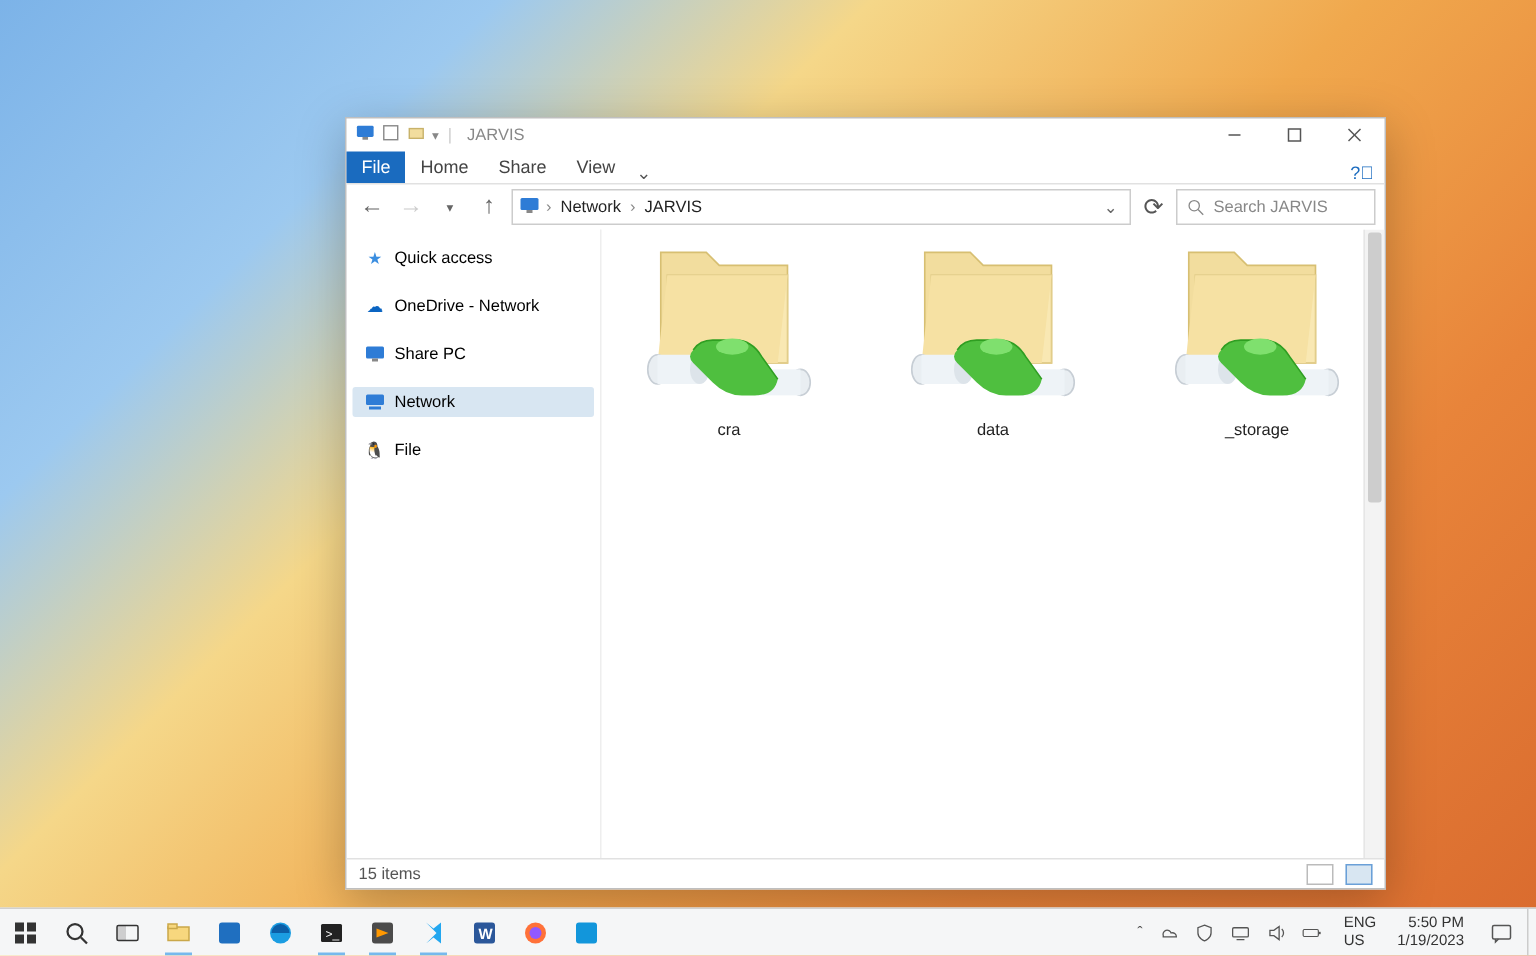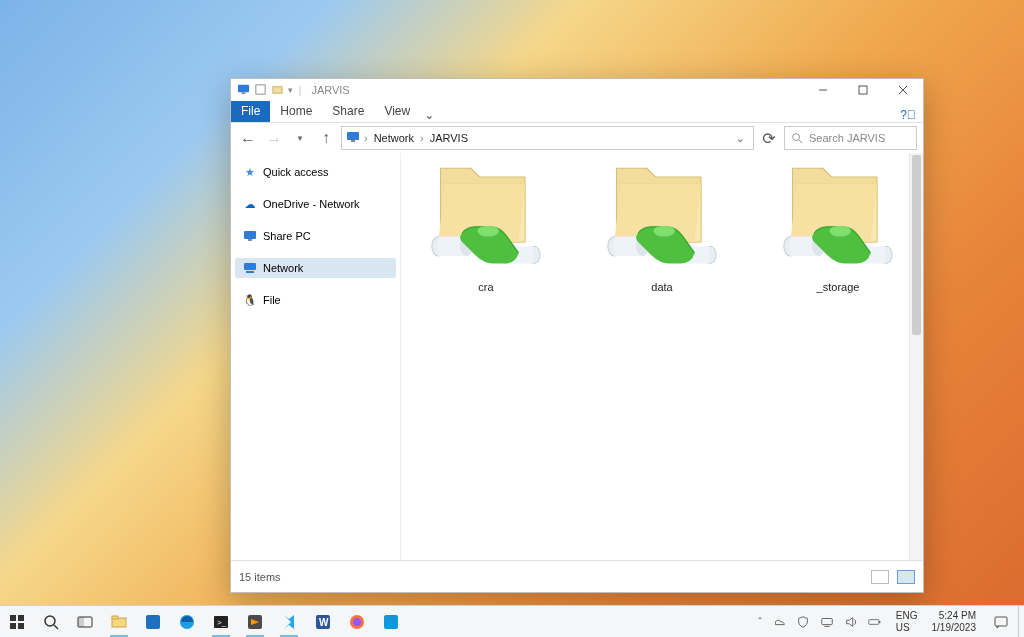--- a/index.html
+++ b/index.html
@@ -49,21 +49,21 @@
   .navitem .ico { width:14px; height:14px; display:flex; align-items:center; justify-content:center; }
   .navgap { height:10px; }
 
   .main { flex:1; position:relative; overflow:hidden; }
   .grid { position:absolute; inset:4px 14px 0 14px; display:grid; grid-template-columns:repeat(3,1fr); column-gap:34px; row-gap:10px; align-content:start; }
   .item { display:flex; flex-direction:column; align-items:center; font-size:11px; color:#222; }
   .item .label { margin-top:4px; }
   .scrollbar { position:absolute; right:0; top:0; bottom:0; width:14px; background:#f3f3f3; border-left:1px solid #e6e6e6; }
   .scrollbar .thumb { position:absolute; left:2px; right:2px; top:2px; height:180px; background:#cdcdcd; border-radius:2px; }
 
-  .status { height:32px; border-top:1px solid #e1e1e1; display:flex; align-items:center; font-size:11px; color:#555; padding:0 8px; gap:8px; }
+  .status { height:20px; border-top:1px solid #e1e1e1; display:flex; align-items:center; font-size:11px; color:#555; padding:0 8px; gap:8px; }
   .status .spacer { flex:1; }
   .viewbtn { width:18px; height:14px; border:1px solid #bbb; display:inline-block; }
   .viewbtn.active { background:#d8e6f2; border-color:#6aa0d8; }
 
   
   .share-icon { width:130px; height:120px; display:flex; align-items:center; justify-content:center; }
 
   
   .taskbar { position:absolute; left:0; right:0; bottom:0; height:32px; background:#f5f6f7; border-top:1px solid #d0d0d0; display:flex; align-items:center; font-size:11px; }
   .taskbar .tbtn { width:34px; height:32px; display:flex; align-items:center; justify-content:center; position:relative; }
@@ -354,21 +354,21 @@
     <svg viewBox="0 0 18 16">
         <rect x="1" y="5" width="13" height="6" rx="1" fill="none" stroke="#555"></rect>
         <rect x="14" y="7" width="2" height="2" fill="#555"></rect>
       </svg>
   </div>
   <div class="lang">
     <div>ENG</div>
     <div>US</div>
   </div>
   <div class="clock">
-    <div>5:24 PM</div>
+    <div>5:50 PM</div>
     <div>1/19/2023</div>
   </div>
   <div class="tbtn">
       <svg width="16" height="16">
         <rect x="2" y="3" width="12" height="9" rx="1" fill="none" stroke="#555"></rect>
         <path d="M6 12l-2 2v-2" fill="none" stroke="#555"></path>
       </svg>
     </div>
   <div class="showdesk"></div>
 </div>

